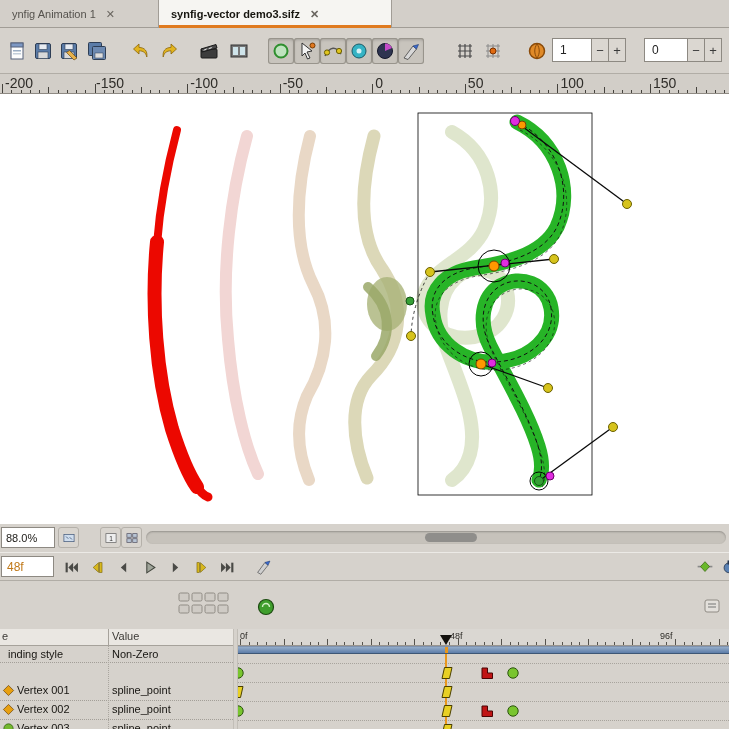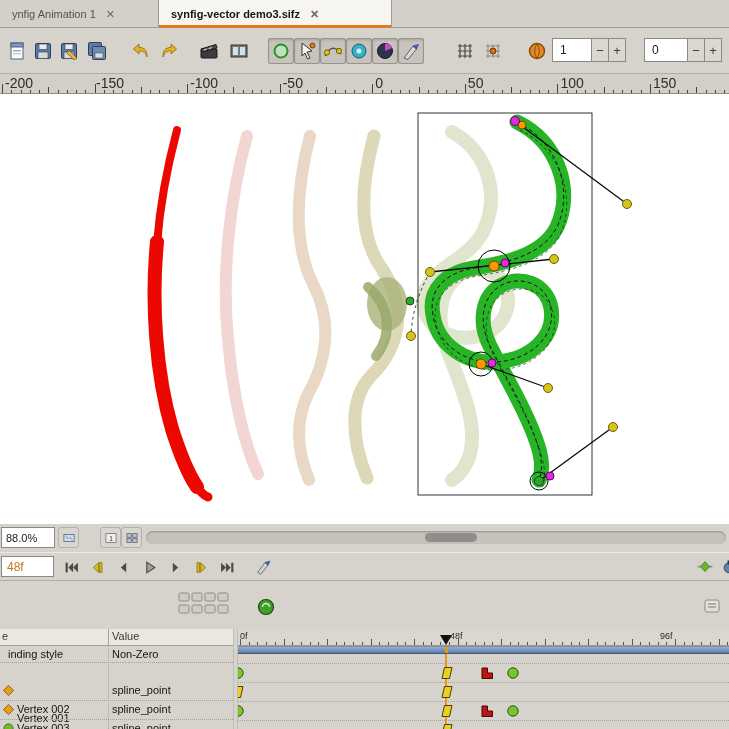--- a/index.html
+++ b/index.html
@@ -482,21 +482,21 @@
     </div>
     <div id="param-rows">
         <div class="prow" style="top: 0px; height: 17px; text-decoration: underline;">
           <div class="pname" style="left: 8px;">inding style</div>
           <div class="pval">Non-Zero</div>
         </div>
         <div class="prow" style="top: 36px; height: 19px;">
           <div class="picon" style="left: 2px;"><svg xmlns="http://www.w3.org/2000/svg" width="13" height="13" viewBox="0 0 14 14">
               <polygon points="7,1.5 12.5,7 7,12.5 1.5,7" fill="#e8a010" stroke="#70460a" stroke-width="0.8"></polygon>
             </svg></div>
-          <div class="pname" style="left: 17px; margin-top: 28px;">Vertex 001</div>
+          <div class="pname" style="left: 17px;">Vertex 001</div>
           <div class="pval">spline_point</div>
         </div>
         <div class="prow" style="top: 55px; height: 19px;">
           <div class="picon" style="left: 2px;"><svg xmlns="http://www.w3.org/2000/svg" width="13" height="13" viewBox="0 0 14 14">
               <polygon points="7,1.5 12.5,7 7,12.5 1.5,7" fill="#e8a010" stroke="#70460a" stroke-width="0.8"></polygon>
             </svg></div>
           <div class="pname" style="left: 17px;">Vertex 002</div>
           <div class="pval">spline_point</div>
         </div>
         <div class="prow" style="top: 74px; height: 19px;">

